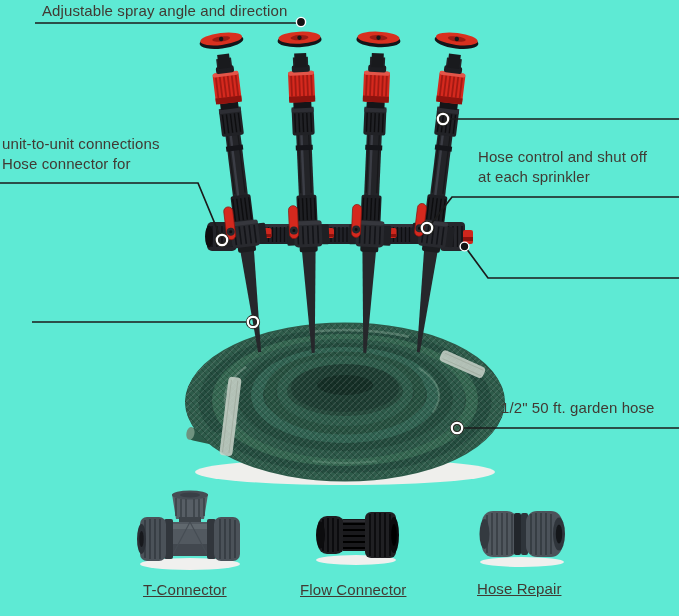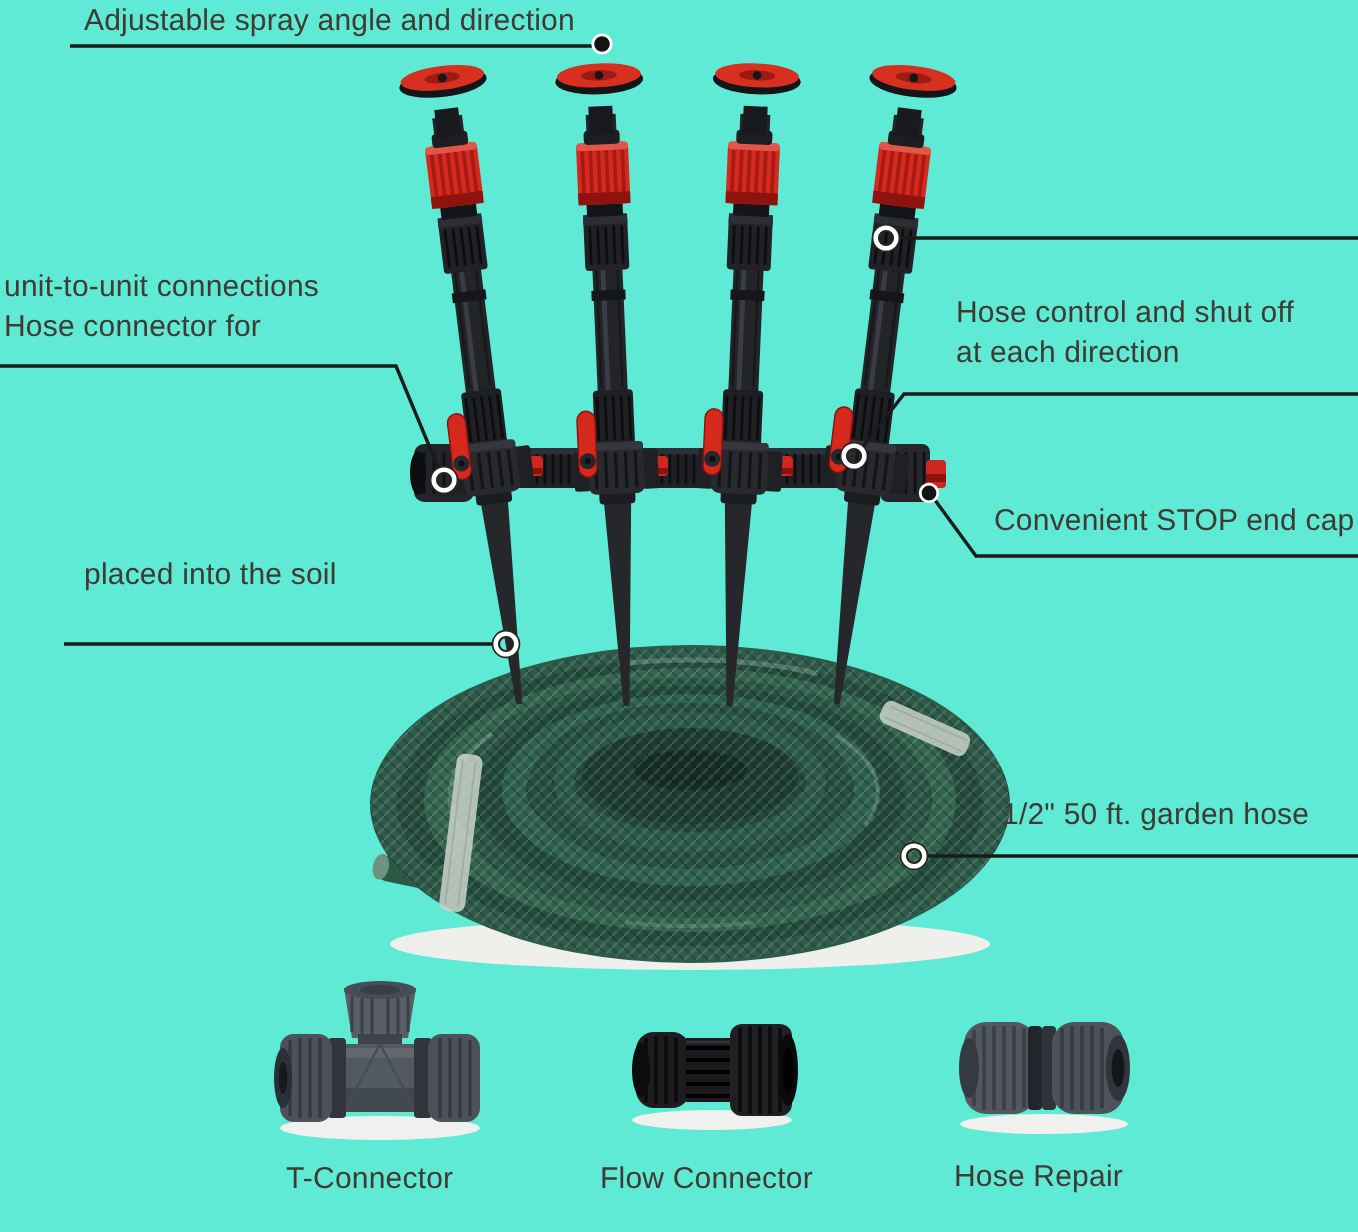--- a/index.html
+++ b/index.html
@@ -2,21 +2,21 @@
 <html><head>
 <meta charset="utf-8">
 <style>
   html,body{margin:0;padding:0;background:#fff;}
   .stage{
     position:relative;width:679px;height:616px;background:#5eead4;overflow:hidden;
     font-family:"Liberation Sans",sans-serif;color:#413a33;
   }
   .stage svg{position:absolute;left:0;top:0;}
   .callout{position:absolute;font-size:15px;line-height:20px;letter-spacing:.1px;white-space:nowrap;color:#413a33;}
-  .part-label{position:absolute;font-size:15px;line-height:20px;letter-spacing:.1px;white-space:nowrap;color:#413a33;}
+  .part-label{position:absolute;font-size:15px;line-height:20px;letter-spacing:.1px;white-space:nowrap;color:#413a33;text-decoration:underline;}
 </style>
 </head>
 <body>
 
 <div class="stage">
 
 <svg width="679" height="616" viewBox="0 0 679 616">
   <defs>
     <pattern id="braid" width="6" height="6" patternUnits="userSpaceOnUse">
       <path d="M0 6L6 0" stroke="rgba(255,255,255,0.12)" stroke-width="1.2"></path>
@@ -200,29 +200,25 @@
   </div>
 
 
   <div class="callout" style="left:2px;top:134px">
     <div>unit-to-unit connections</div>
     <div>Hose connector for</div>
   </div>
 
   <div class="callout" style="left:478px;top:147px">
     <div>Hose control and shut off</div>
-    <div>at each direction</div>
-  </div>
-
-  <div class="callout" style="left:497px;top:251px">
-    <div>Convenient STOP end cap</div>
-  </div>
+    <div>at each sprinkler</div>
+  </div>
+
 
   <div class="callout" style="left:42px;top:278px">
-    <div>placed into the soil</div>
   </div>
 
   <div class="callout" style="left:501px;top:398px">
     <div>1/2" 50 ft. garden hose</div>
   </div>
 
   <div class="part-label" style="left:143px;top:580px">
     <div>T-Connector</div>
   </div>
 

